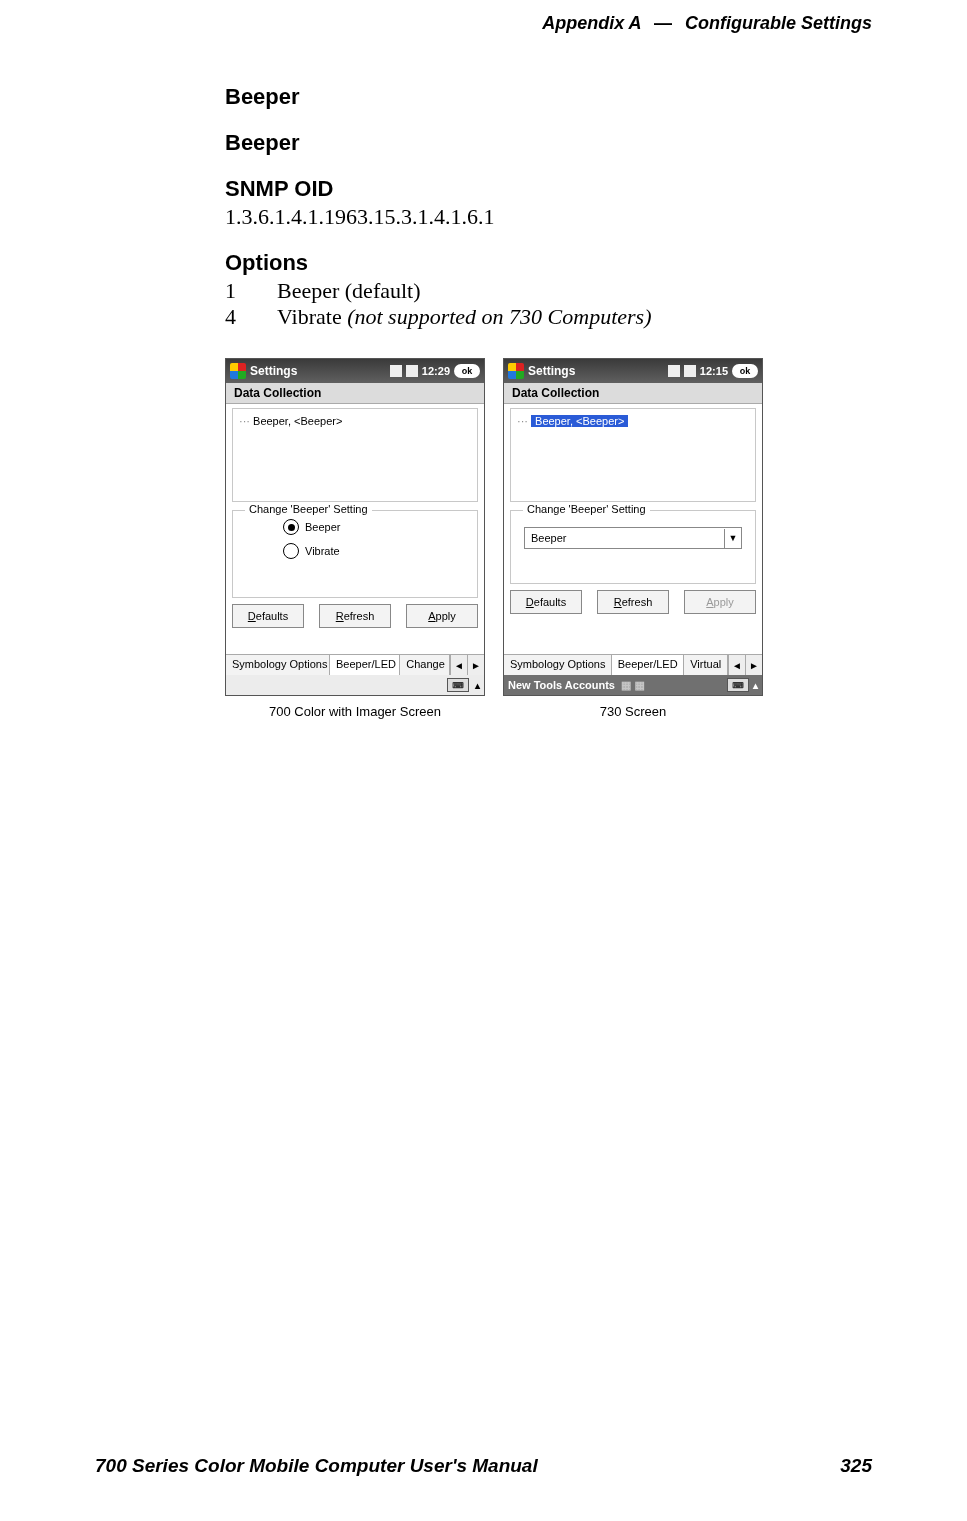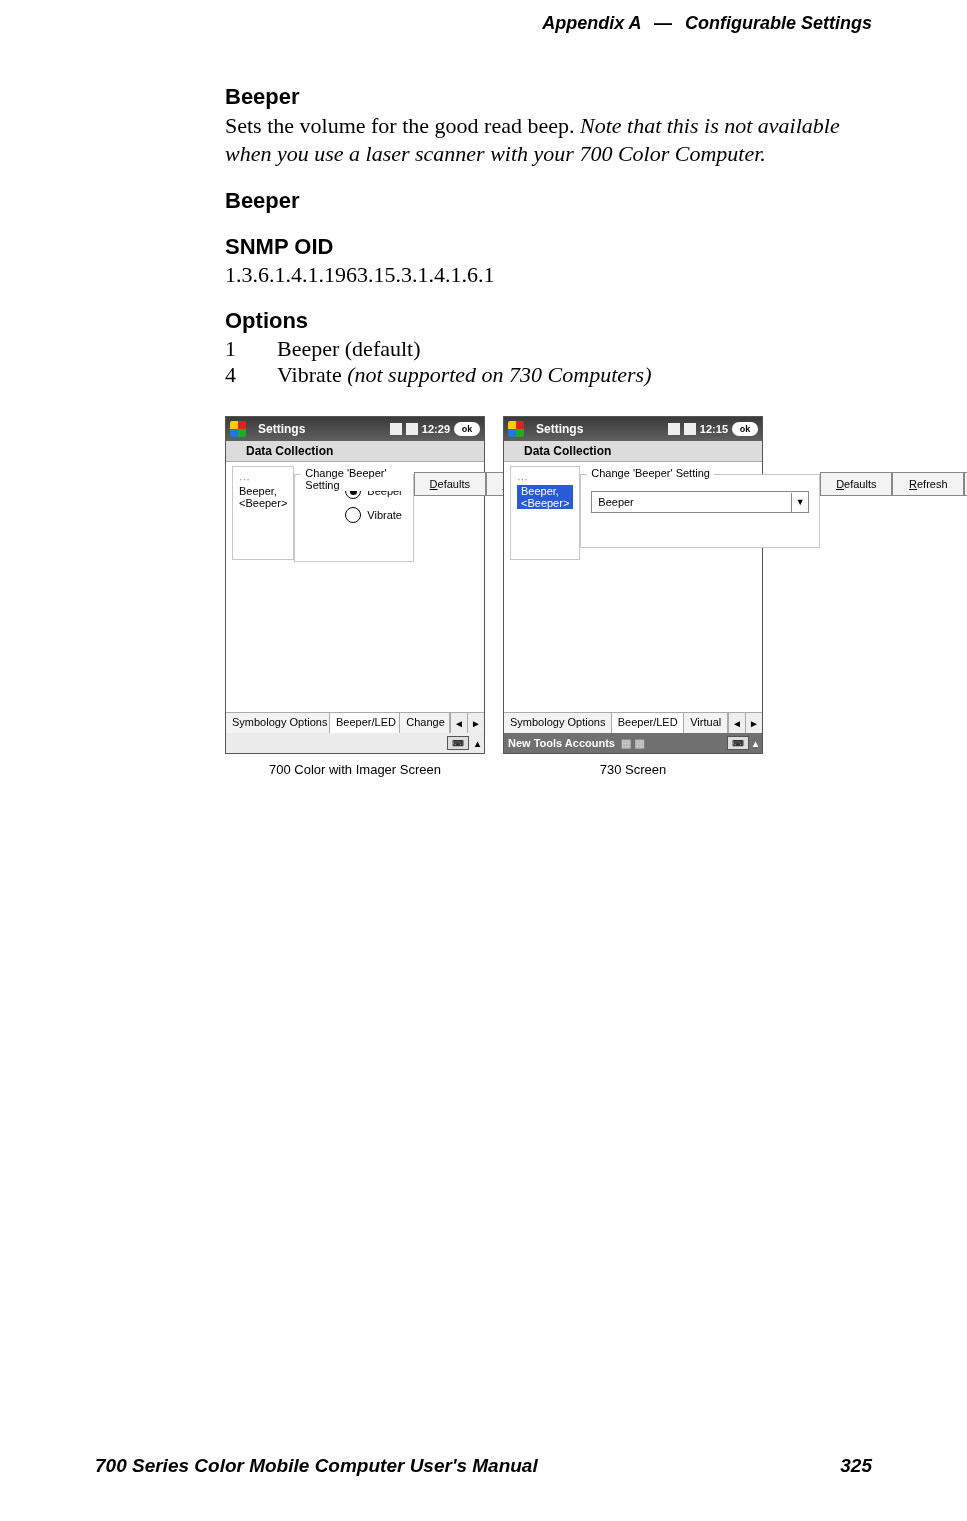--- a/index.html
+++ b/index.html
@@ -79,21 +79,21 @@
     font-size: 11px;
     color: #000;
   }
   .titlebar {
     display: flex;
     align-items: center;
     background: linear-gradient(#3a3a3a, #606060);
     color: #fff;
     height: 24px;
     padding: 0 4px;
-    gap: 12px;
+    gap: 4px;
     font-weight: bold;
     font-size: 12px;
   }
   .flag-icon {
     width: 16px; height: 16px;
     background:
       conic-gradient(#d22 0 25%, #2a2 0 50%, #27d 0 75%, #fc0 0 100%);
     border-radius: 2px;
     flex-shrink: 0;
   }
@@ -106,29 +106,29 @@
   .ok-badge {
     background: #fff; color: #000;
     border-radius: 8px; height: 14px; min-width: 22px;
     font-size: 9px; font-weight: bold;
     display: flex; align-items: center; justify-content: center;
     padding: 0 2px;
   }
   .subtitle {
     background: #dcdcdc;
     font-weight: bold;
-    padding: 3px 20px;
+    padding: 3px 8px;
     font-size: 12px;
     border-bottom: 1px solid #aaa;
   }
   .client {
     flex: 1;
     padding: 4px 6px 6px 6px;
     display: flex;
-    flex-direction: row;
+    flex-direction: column;
   }
   .tree-box {
     border: 1px solid #c8c8c8;
     background: #fff;
     height: 80px;
     padding: 6px 6px;
     font-size: 11px;
     position: relative;
   }
   .tree-item {
@@ -144,21 +144,21 @@
   .groupbox {
     border: 1px solid #c8c8c8;
     margin-top: 8px;
     padding: 8px 10px 8px 10px;
     position: relative;
     height: 70px;
     background:#fff;
   }
   .groupbox .legend {
     position: absolute;
-    top: -8px; left: 6px;
+    top: -8px; left: 12px;
     background: #fff;
     padding: 0 4px;
     font-size: 11px;
   }
   .radio-row {
     display: flex;
     align-items: center;
     gap: 6px;
     margin-left: 40px;
     margin-bottom: 8px;
@@ -274,23 +274,20 @@
 
   <div class="running-header">
     <span class="appendix">Appendix A</span>
     <span class="dash">—</span>
     <span>Configurable Settings</span>
   </div>
 
   <div class="content">
 
     <p class="h-beeper">Beeper</p>
-    <div class="body-text">
-      <span>Sets the volume for the good read beep. </span><span class="italic">Note that this is not available when you use a laser scanner with your 700 Color Computer.</span>
-    </div>
 
     <div class="section">
       <p class="h-action">Beeper</p>
     </div>
 
     <div class="section">
       <p class="h-snmp">SNMP OID</p>
       <div class="oid">1.3.6.1.4.1.1963.15.3.1.4.1.6.1</div>
     </div>
 

